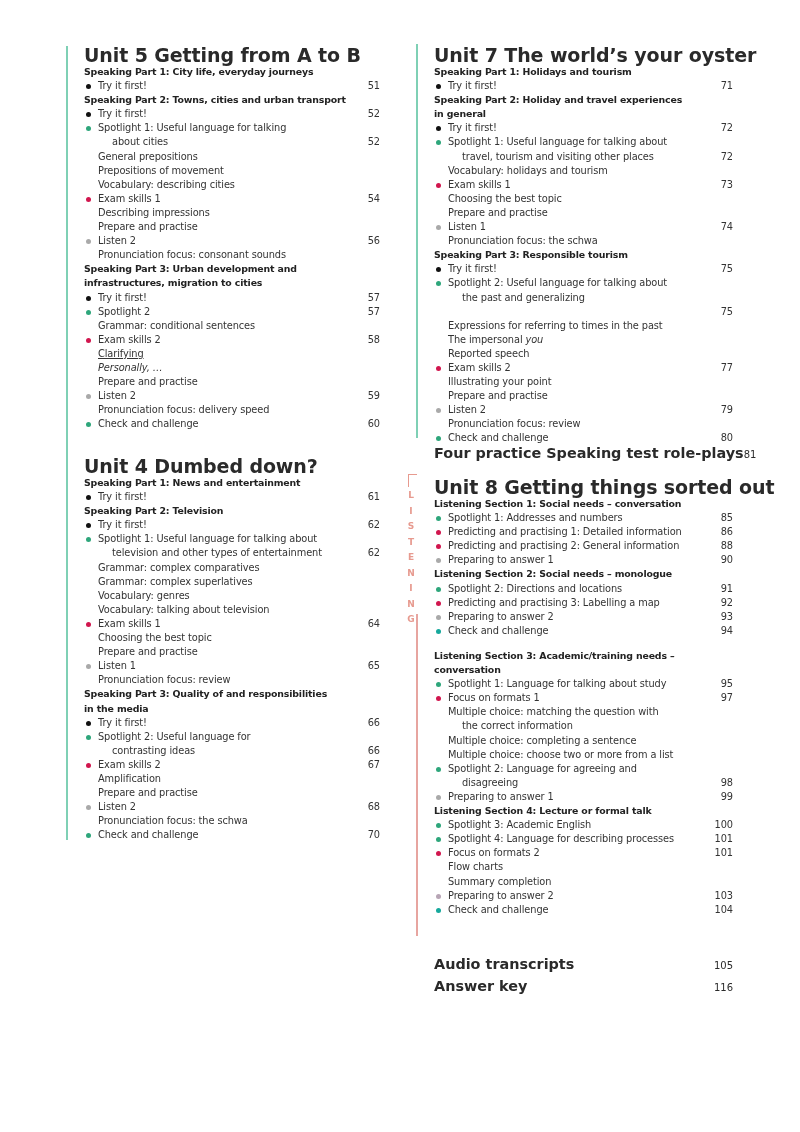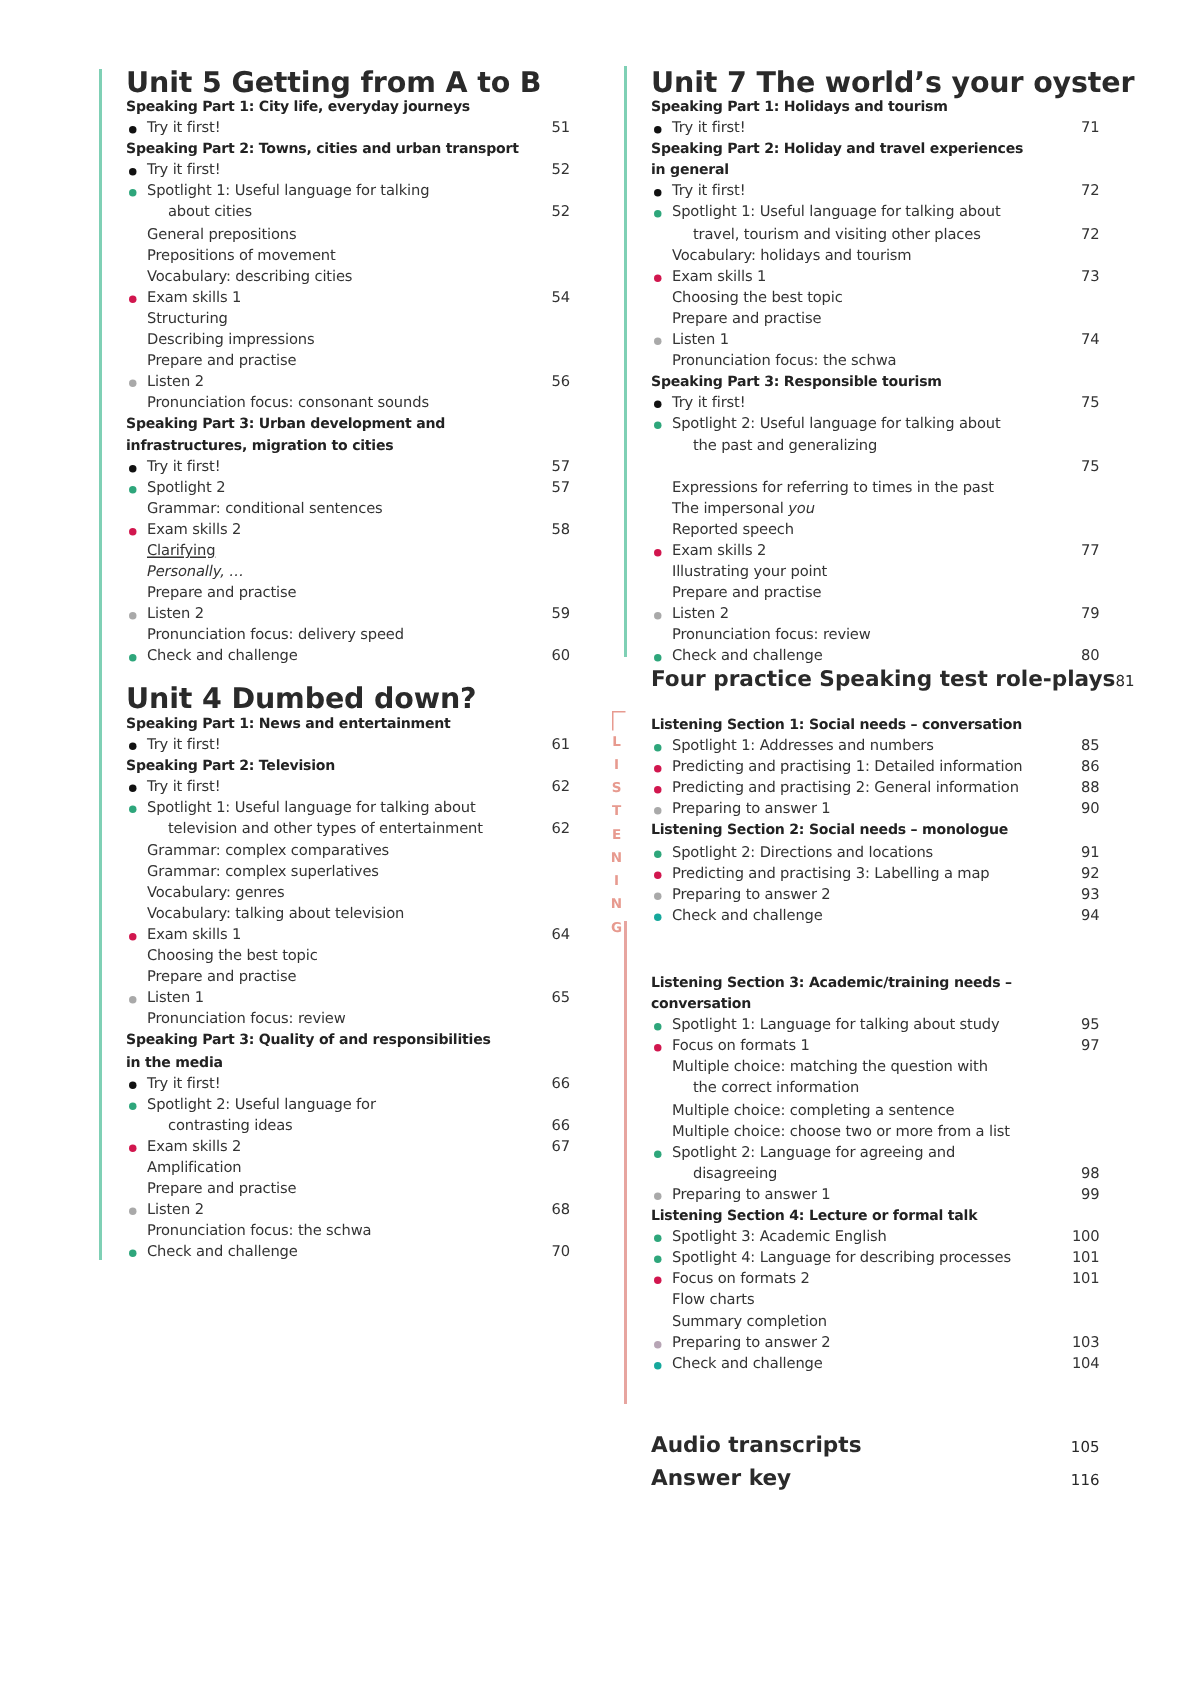--- a/index.html
+++ b/index.html
@@ -109,24 +109,20 @@
         <div class="row" style="margin-left: -14px;">
           <span class="txt">Vocabulary: describing cities</span>
           <span class="pg"></span>
         </div>
         <div class="row" style="margin-left: -14px;">
           <span class="bullet b-red"></span>
           <span class="txt">Exam skills 1</span>
           <span class="pg">54</span>
         </div>
         <div class="row" style="margin-left: -14px;">
-          <span class="txt">Structuring</span>
-          <span class="pg"></span>
-        </div>
-        <div class="row" style="margin-left: -14px;">
           <span class="txt">Describing impressions</span>
           <span class="pg"></span>
         </div>
         <div class="row" style="margin-left: -14px;">
           <span class="txt">Prepare and practise</span>
           <span class="pg"></span>
         </div>
         <div class="row" style="margin-left: -14px;">
           <span class="bullet b-grey"></span>
           <span class="txt">Listen 2</span>
@@ -406,20 +402,23 @@
         </div>
       </div>
   </div>
   <div class="right-block" style="top:399px;">
     <div class="bigtitle">
       <span>Four practice Speaking test role-plays</span>
       <span class="pg">81</span>
     </div>
   </div>
   <div class="right-block" style="top:433px;">
+    <div class="unit-title">
+        <span>Unit 8  Getting things sorted out</span>
+      </div>
     <div class="section-block">
         <div class="section" style="margin-left: -14px;">Listening Section 1: Social needs – conversation</div>
         <div class="row" style="margin-left: -14px;">
           <span class="bullet b-green"></span>
           <span class="txt">Spotlight 1: Addresses and numbers</span>
           <span class="pg">85</span>
         </div>
         <div class="row" style="margin-left: -14px;">
           <span class="bullet b-red"></span>
           <span class="txt">Predicting and practising 1: Detailed information</span>

